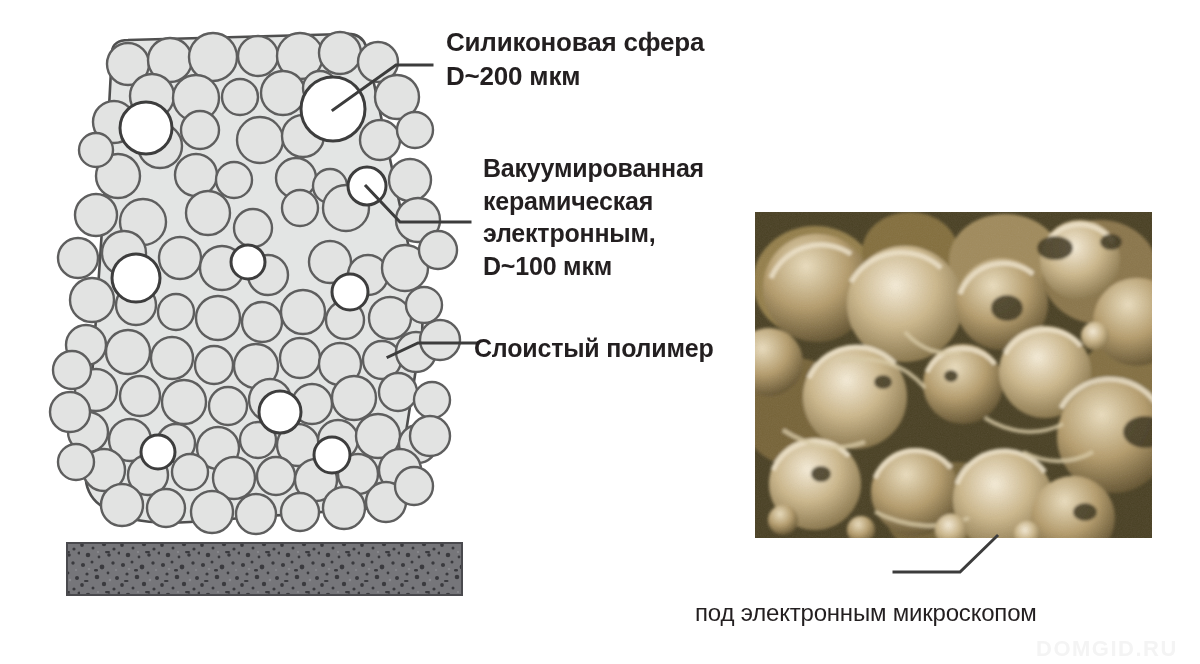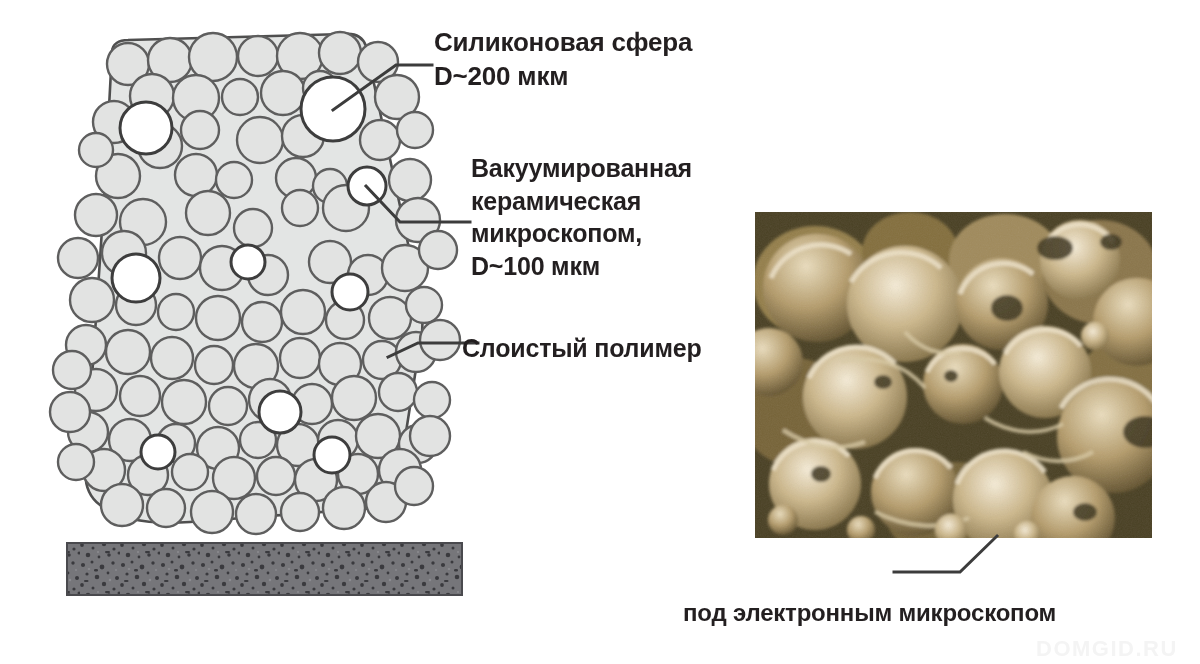--- a/index.html
+++ b/index.html
@@ -32,20 +32,21 @@
   }
 
   
   .callout {
     position: absolute;
     color: #231f20;
     font-weight: bold;
     letter-spacing: -0.2px;
     line-height: 1.30;
     white-space: pre-line;
+    margin-left: 12px;
   }
   #label-silicone {
     left: 434px;
     top: 26px;
     font-size: 26px;
   }
   #label-ceramic {
     left: 471px;
     top: 152px;
     font-size: 25px;
@@ -53,21 +54,21 @@
   #label-polymer {
     left: 462px;
     top: 332px;
     font-size: 25px;
   }
   #label-sem {
     left: 683px;
     top: 597px;
     font-size: 24px;
     color: #231f20;
-    font-weight: bold;
+    font-weight: normal;
   }
 
   
   #micrograph {
     position: absolute;
     left: 755px;
     top: 212px;
     width: 397px;
     height: 326px;
     overflow: hidden;
@@ -283,21 +284,21 @@
         <path d="M 388 357 L 418 343 L 478 343"></path>
       </g>
     </svg>
   </div>
 
   <div class="callout" id="label-silicone">Силиконовая сфера
 D~200 мкм</div>
 
   <div class="callout" id="label-ceramic">Вакуумированная
 керамическая
-микроскопом,
+электронным,
 D~100 мкм</div>
 
   <div class="callout" id="label-polymer">Слоистый полимер</div>
 
   <div id="micrograph">
     <svg width="397" height="326" viewBox="0 0 397 326" xmlns="http://www.w3.org/2000/svg">
       <defs>
         <radialGradient id="sph" cx="38%" cy="32%" r="72%">
           <stop offset="0%" stop-color="#f1e6cd"></stop>
           <stop offset="45%" stop-color="#cbb храм88" stop-opacity="0"></stop>

